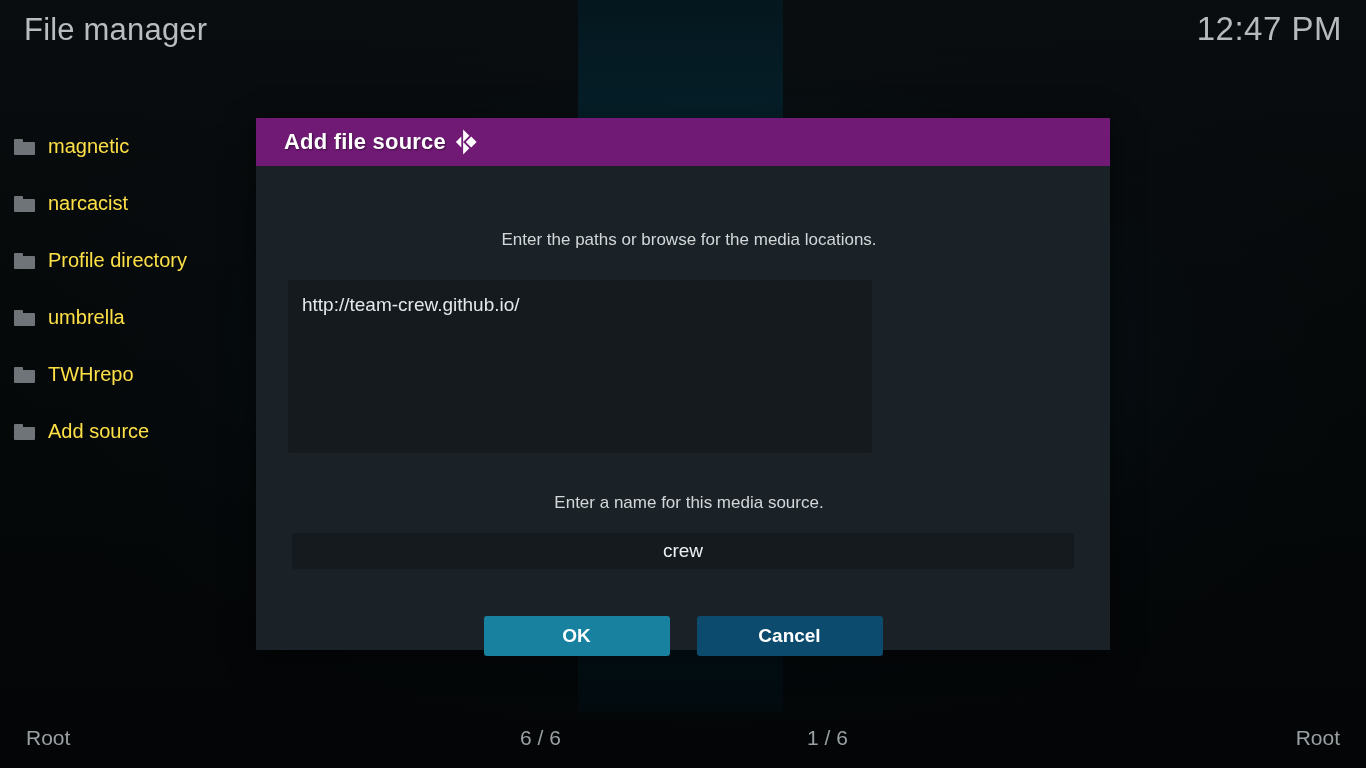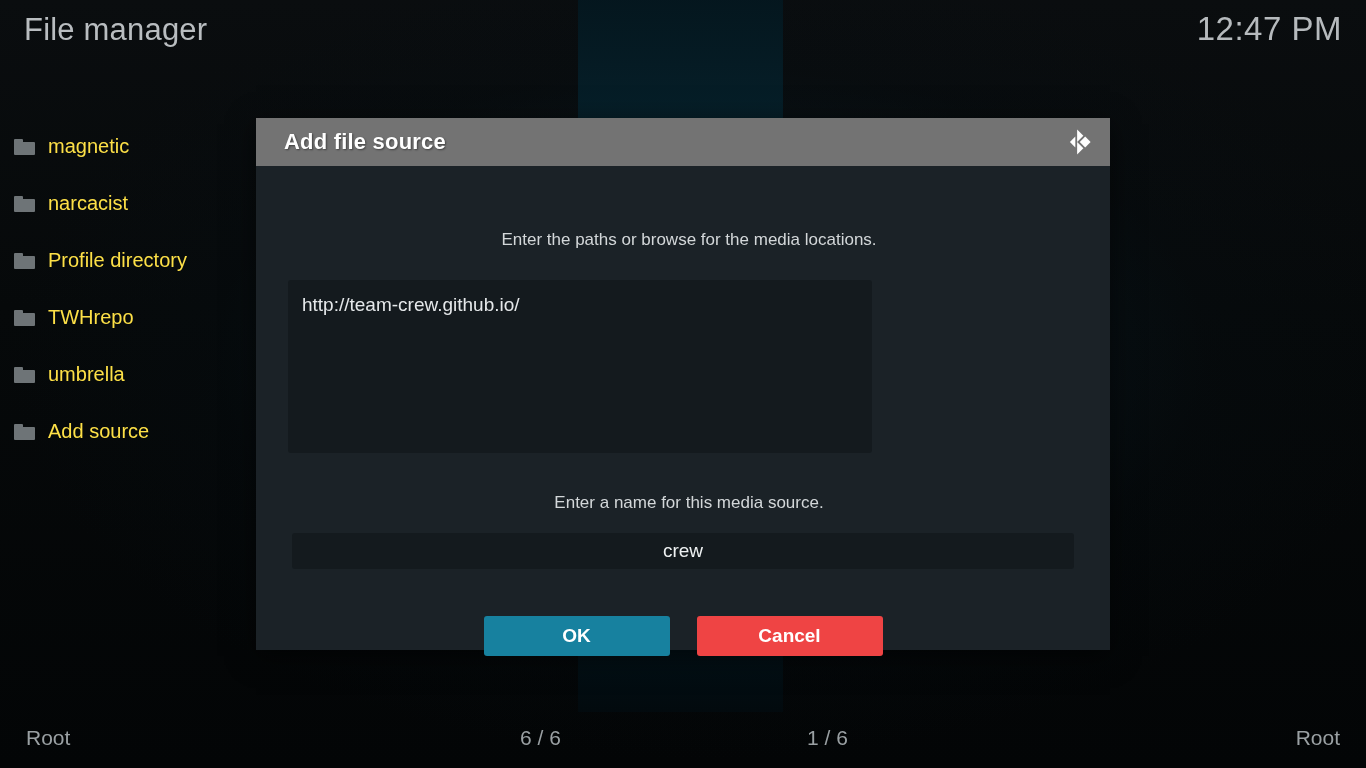--- a/index.html
+++ b/index.html
@@ -113,24 +113,23 @@
     position: absolute;
     left: 256px;
     top: 118px;
     width: 854px;
     height: 532px;
     background: #1b2227;
     box-shadow: 0 6px 26px rgba(0,0,0,0.55);
   }
   .dialog-header {
     height: 48px;
-    background: #737373;
-    display: flex;
-    align-items: center;
-    justify-content: space-between;
+    background: #701a75;
+    display: flex;
+    align-items: center;
     padding: 0 14px 0 28px;
   }
   .dialog-title {
     font-size: 22px;
     font-weight: 700;
     color: #ffffff;
     text-shadow: 1px 1px 2px rgba(0,0,0,0.45);
     letter-spacing: 0.2px;
   }
   .kodi-logo {
@@ -230,21 +229,21 @@
     height: 40px;
     border-radius: 3px;
     display: flex;
     align-items: center;
     justify-content: center;
     font-size: 19px;
     font-weight: 700;
     color: #ffffff;
     cursor: pointer;
     user-select: none;
-    background: #ef4444;
+    background: #0c4a6e;
   }
   .action-btn.primary {
     background: #17819f;
   }
 
   
   .footer {
     position: absolute;
     left: 0;
     bottom: 0;
@@ -289,26 +288,26 @@
       <span class="file-label">narcacist</span>
     </div>
 
     <div class="file-item">
       <span class="folder-icon"></span>
       <span class="file-label">Profile directory</span>
     </div>
 
     <div class="file-item">
       <span class="folder-icon"></span>
+      <span class="file-label">umbrella</span>
+    </div>
+
+    <div class="file-item">
+      <span class="folder-icon"></span>
       <span class="file-label">TWHrepo</span>
-    </div>
-
-    <div class="file-item">
-      <span class="folder-icon"></span>
-      <span class="file-label">umbrella</span>
     </div>
 
     <div class="file-item">
       <span class="folder-icon"></span>
       <span class="file-label">Add source</span>
     </div>
 
   </div>
 
   <div class="dialog">

